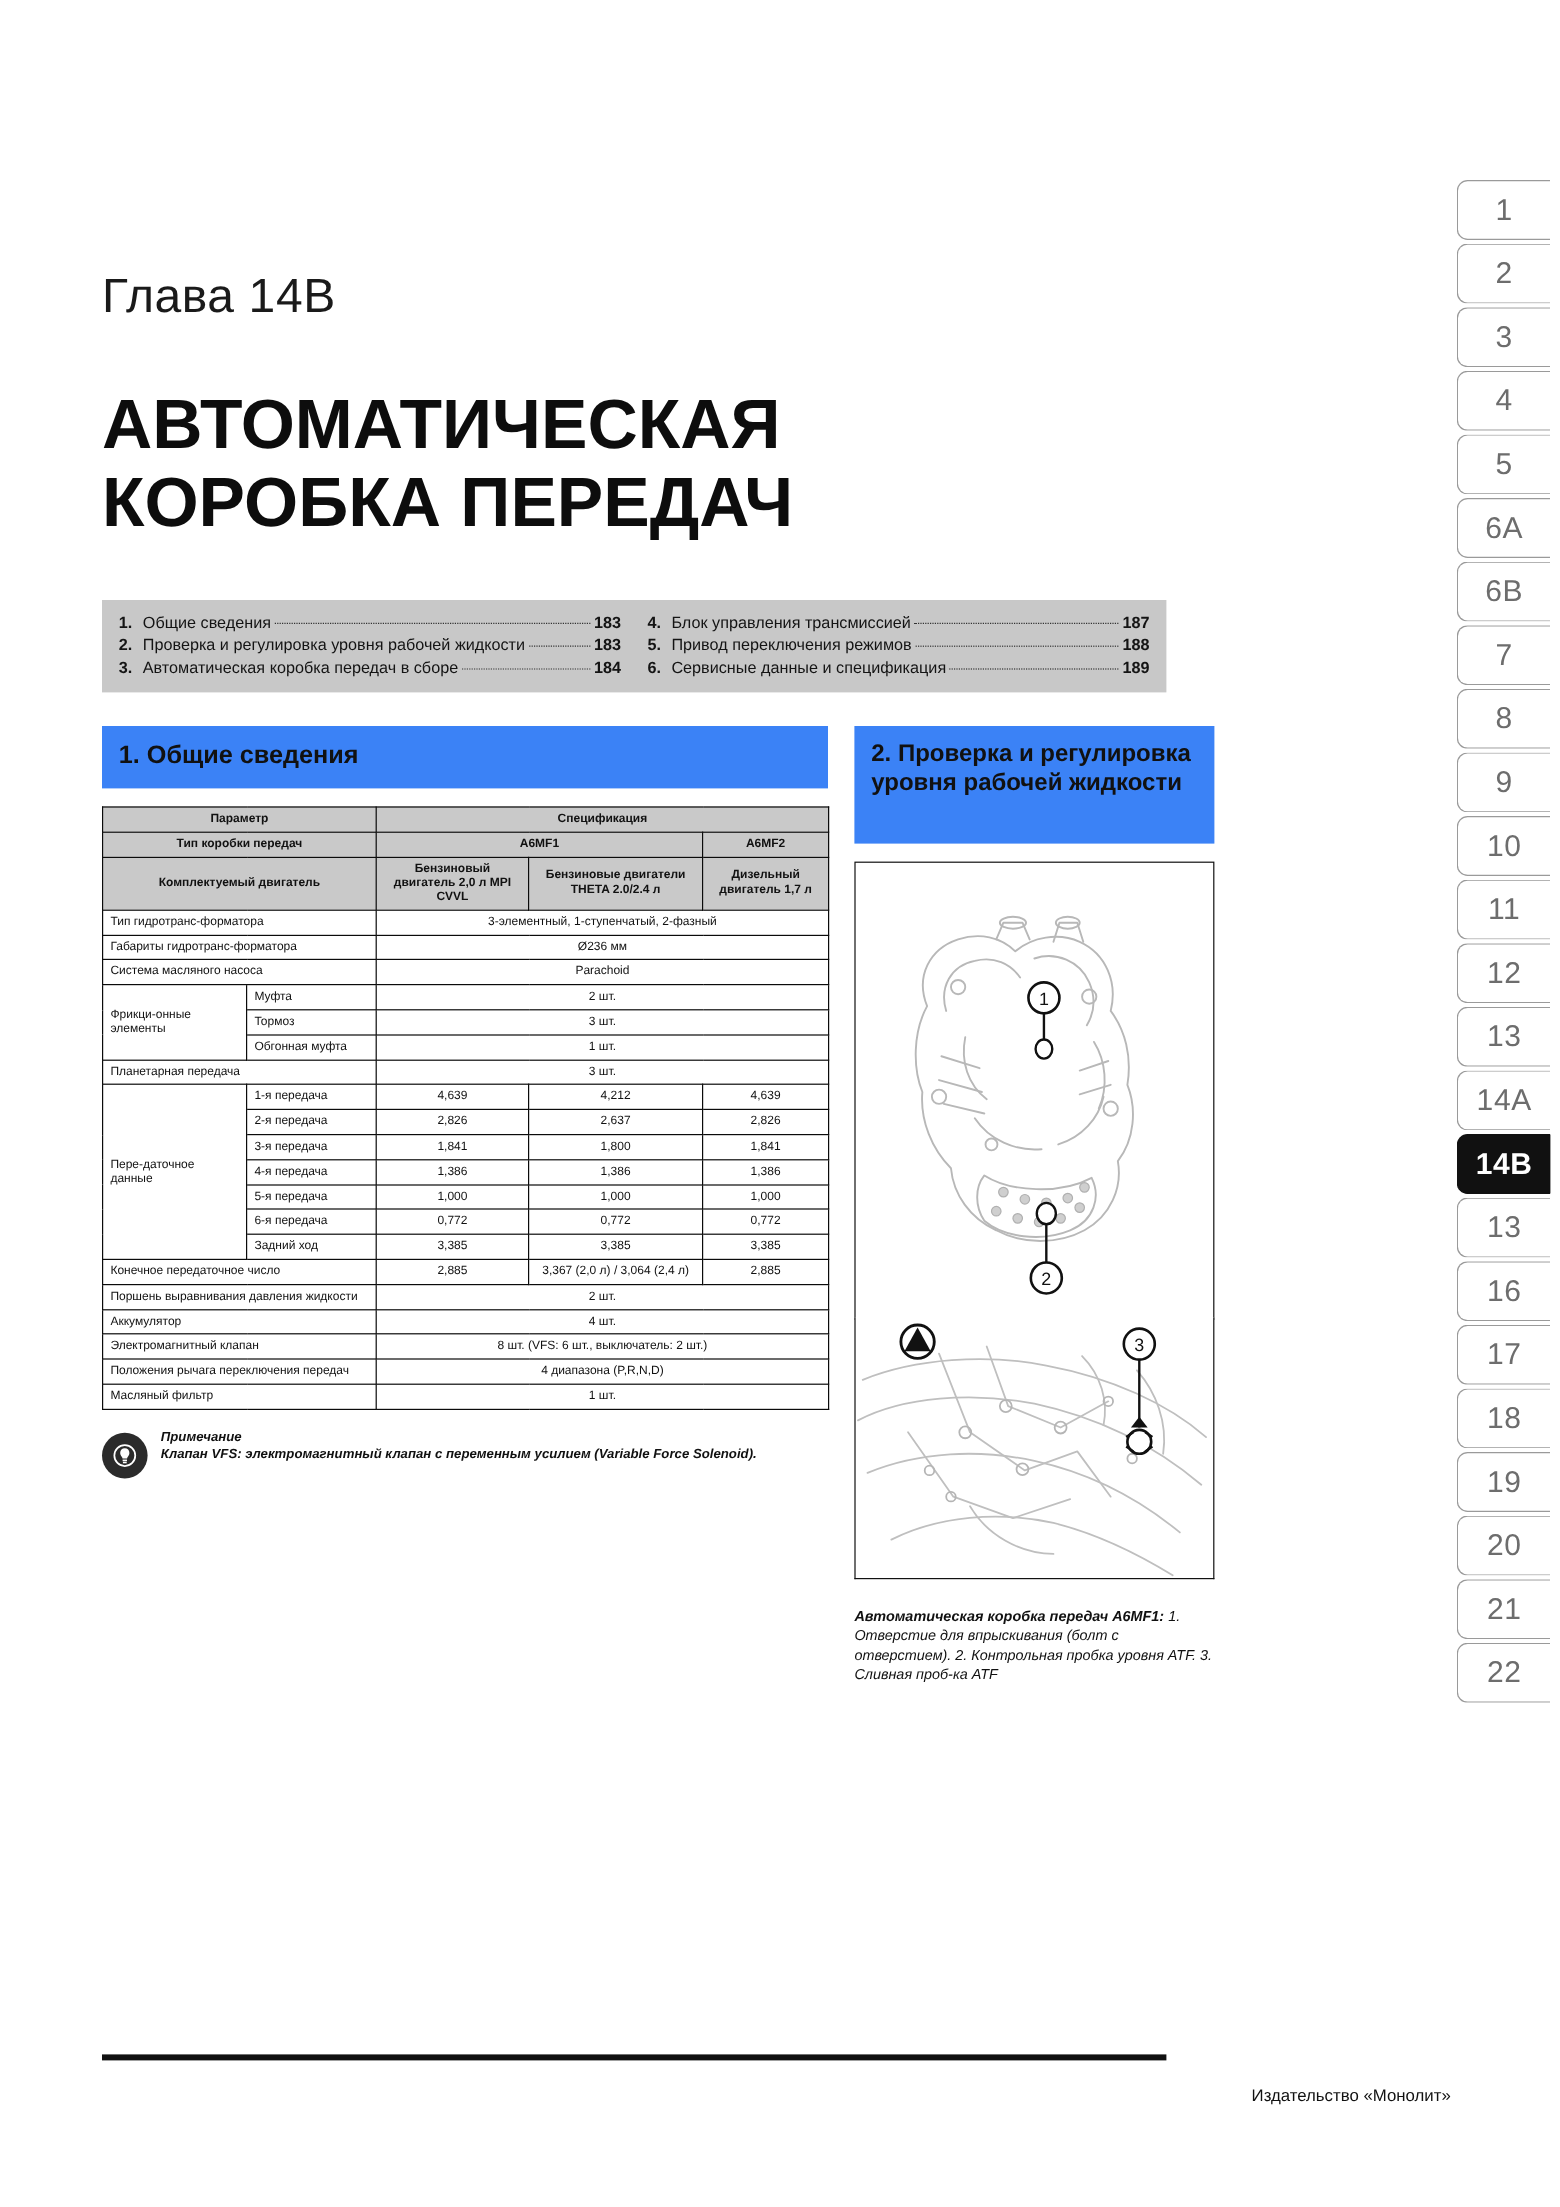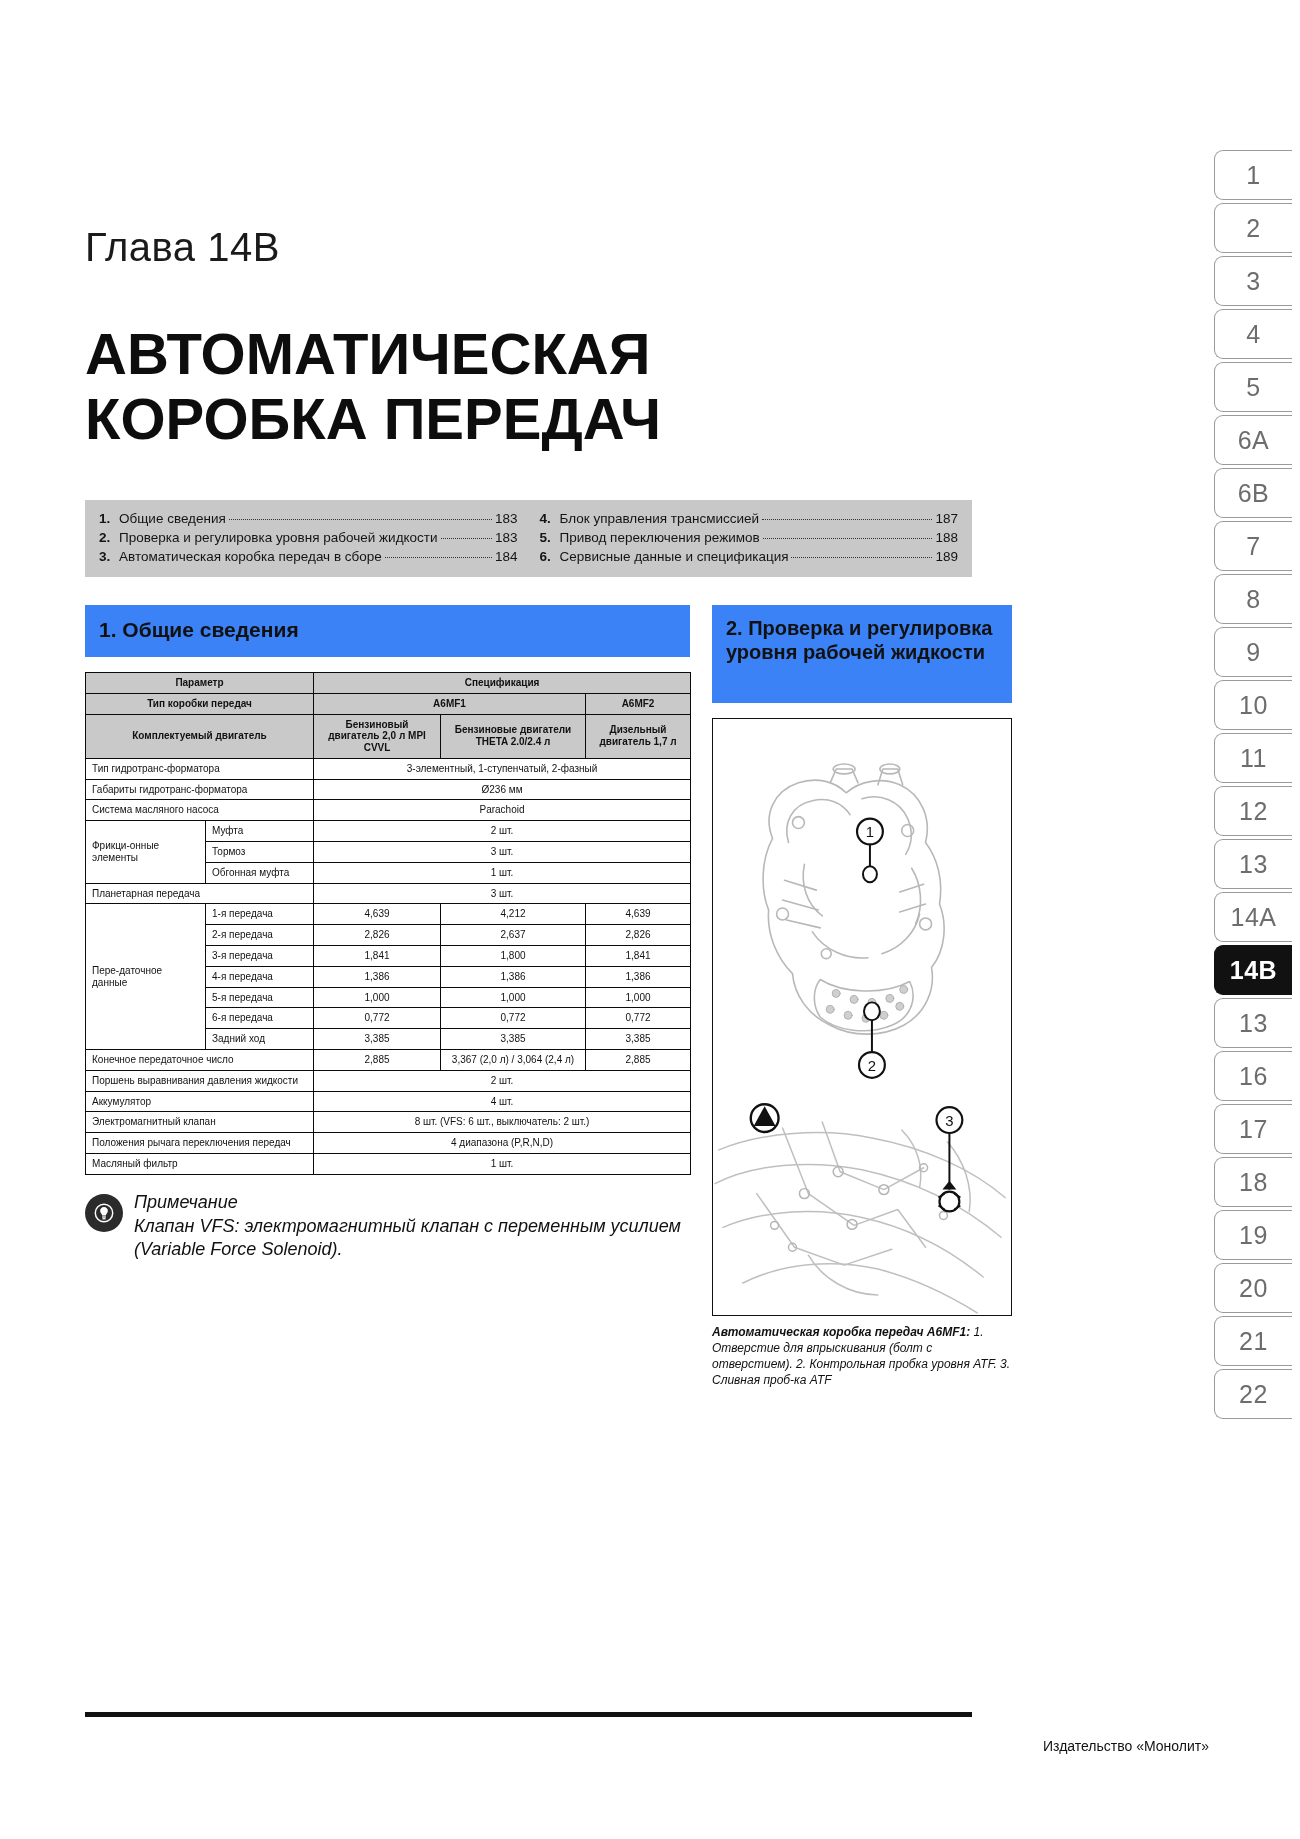--- a/index.html
+++ b/index.html
@@ -106,21 +106,21 @@
   }
   .toc-text { flex: 0 0 auto; }
   .toc-dots {
     flex: 1 1 auto;
     overflow: hidden;
     margin: 0 3px;
     border-bottom: 1.5px dotted #333;
     transform: translateY(-3px);
     min-width: 10px;
   }
-  .toc-page { flex: 0 0 auto; font-weight: 400; }
+  .toc-page { flex: 0 0 auto; font-weight: 700; }
 
   
   #cols {
     margin-top: 28px;
     display: flex;
     gap: 22px;
     width: 887px;
   }
   #col-left  { width: 605px; flex: 0 0 605px; }
   #col-right { width: 300px; flex: 0 0 300px; }
@@ -176,39 +176,40 @@
   }
   .bulb {
     flex: 0 0 auto;
     width: 38px; height: 38px;
     border-radius: 50%;
     background: #2b2b2b;
     display: flex; align-items: center; justify-content: center;
     margin-top: 3px;
   }
   .note-body {
-    font-size: 18px;
+    font-size: 11px;
     font-style: italic;
     line-height: 1.32;
     color: #111;
+    font-weight: bold;
   }
   .note-title { font-style: italic; }
 
   
   .figbox {
     border: 1.6px solid #111;
     background: #fff;
     box-sizing: border-box;
     overflow: hidden;
   }
   #fig1 { height: 382px; margin-top: 15px; }
   #fig2 { height: 218px; margin-top: -1.6px; border-top: none; }
 
   .fig-caption {
-    margin-top: 9px;
+    margin-top: 24px;
     font-size: 12px;
     line-height: 1.33;
     color: #111;
     font-style: italic;
   }
   .cap-head { font-weight: 700; font-style: italic; }
 
   
   #footer-rule {
     position: absolute;

